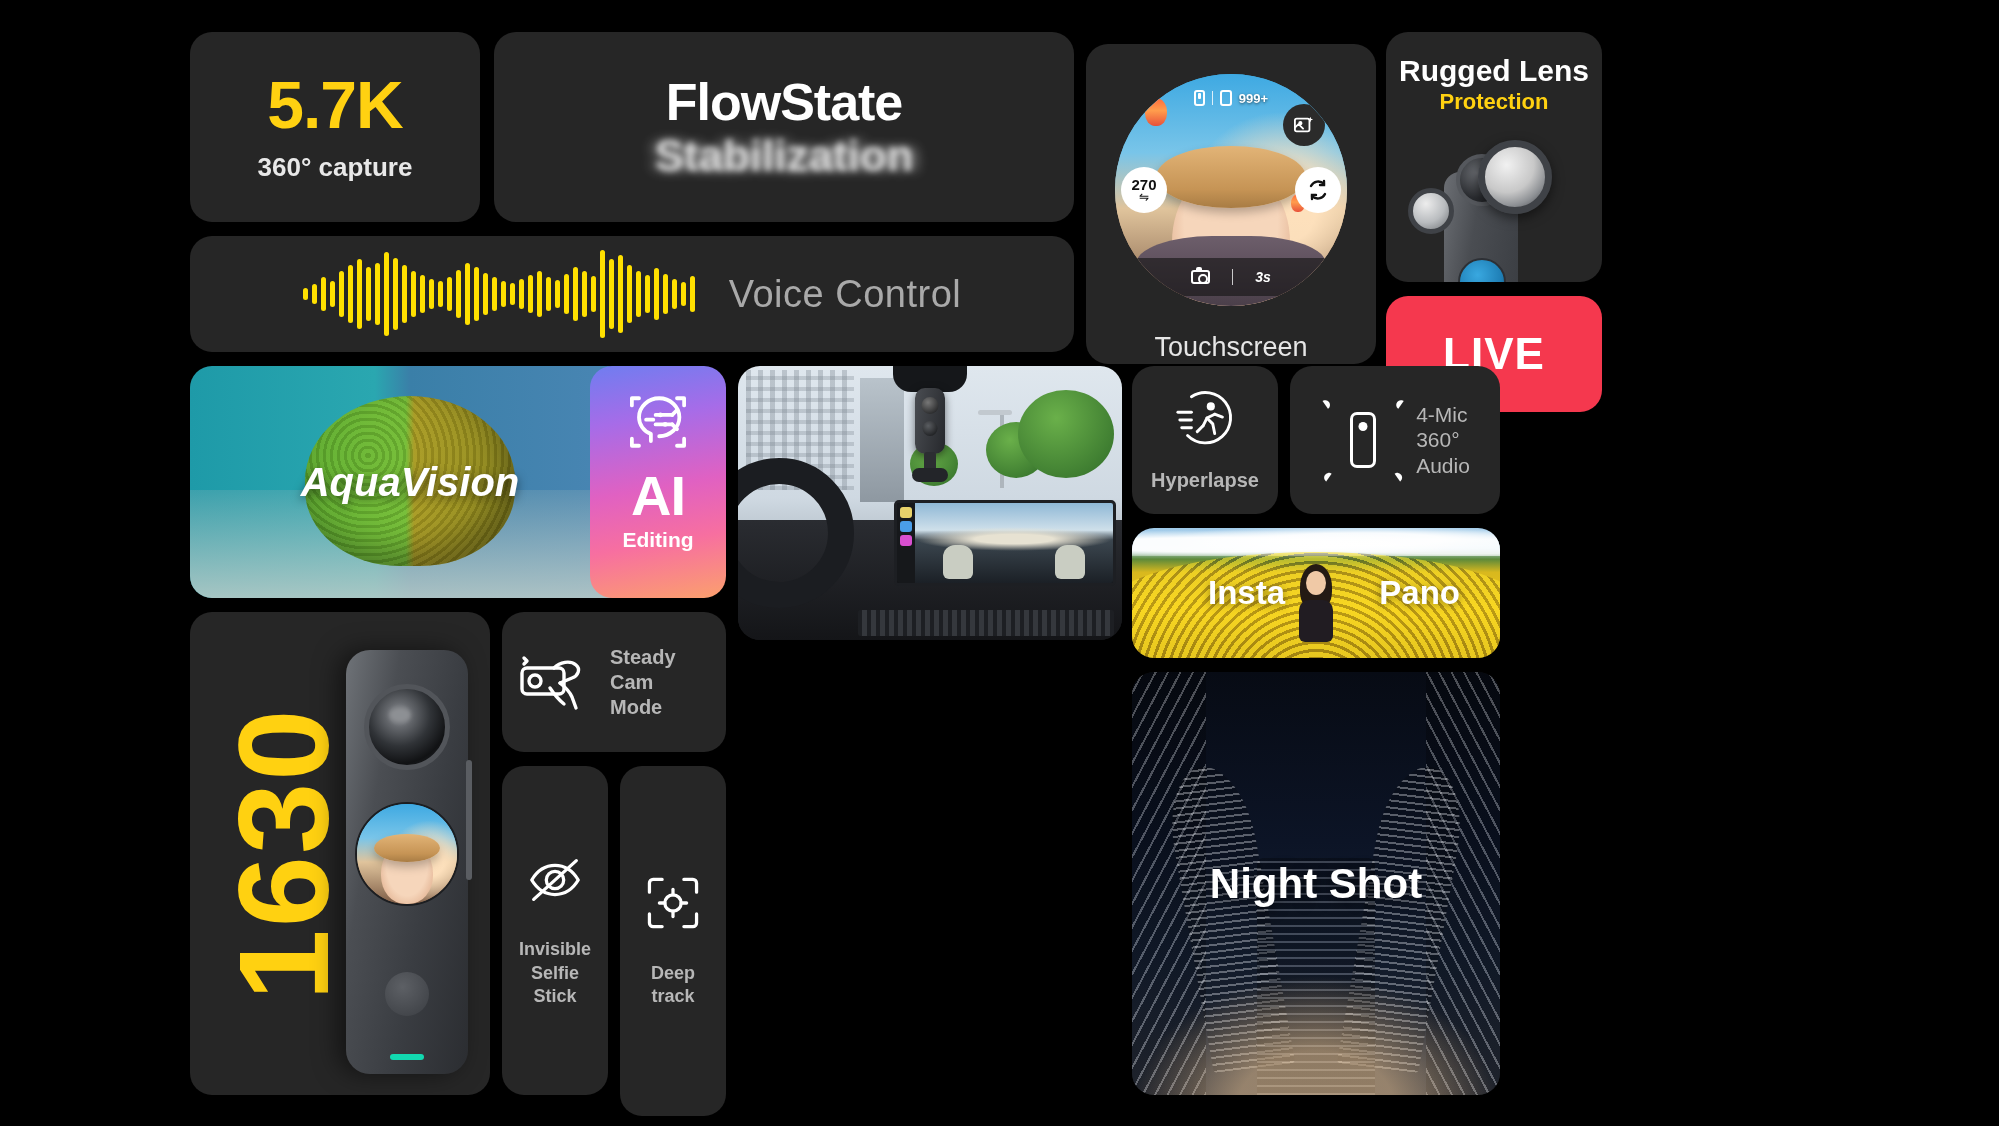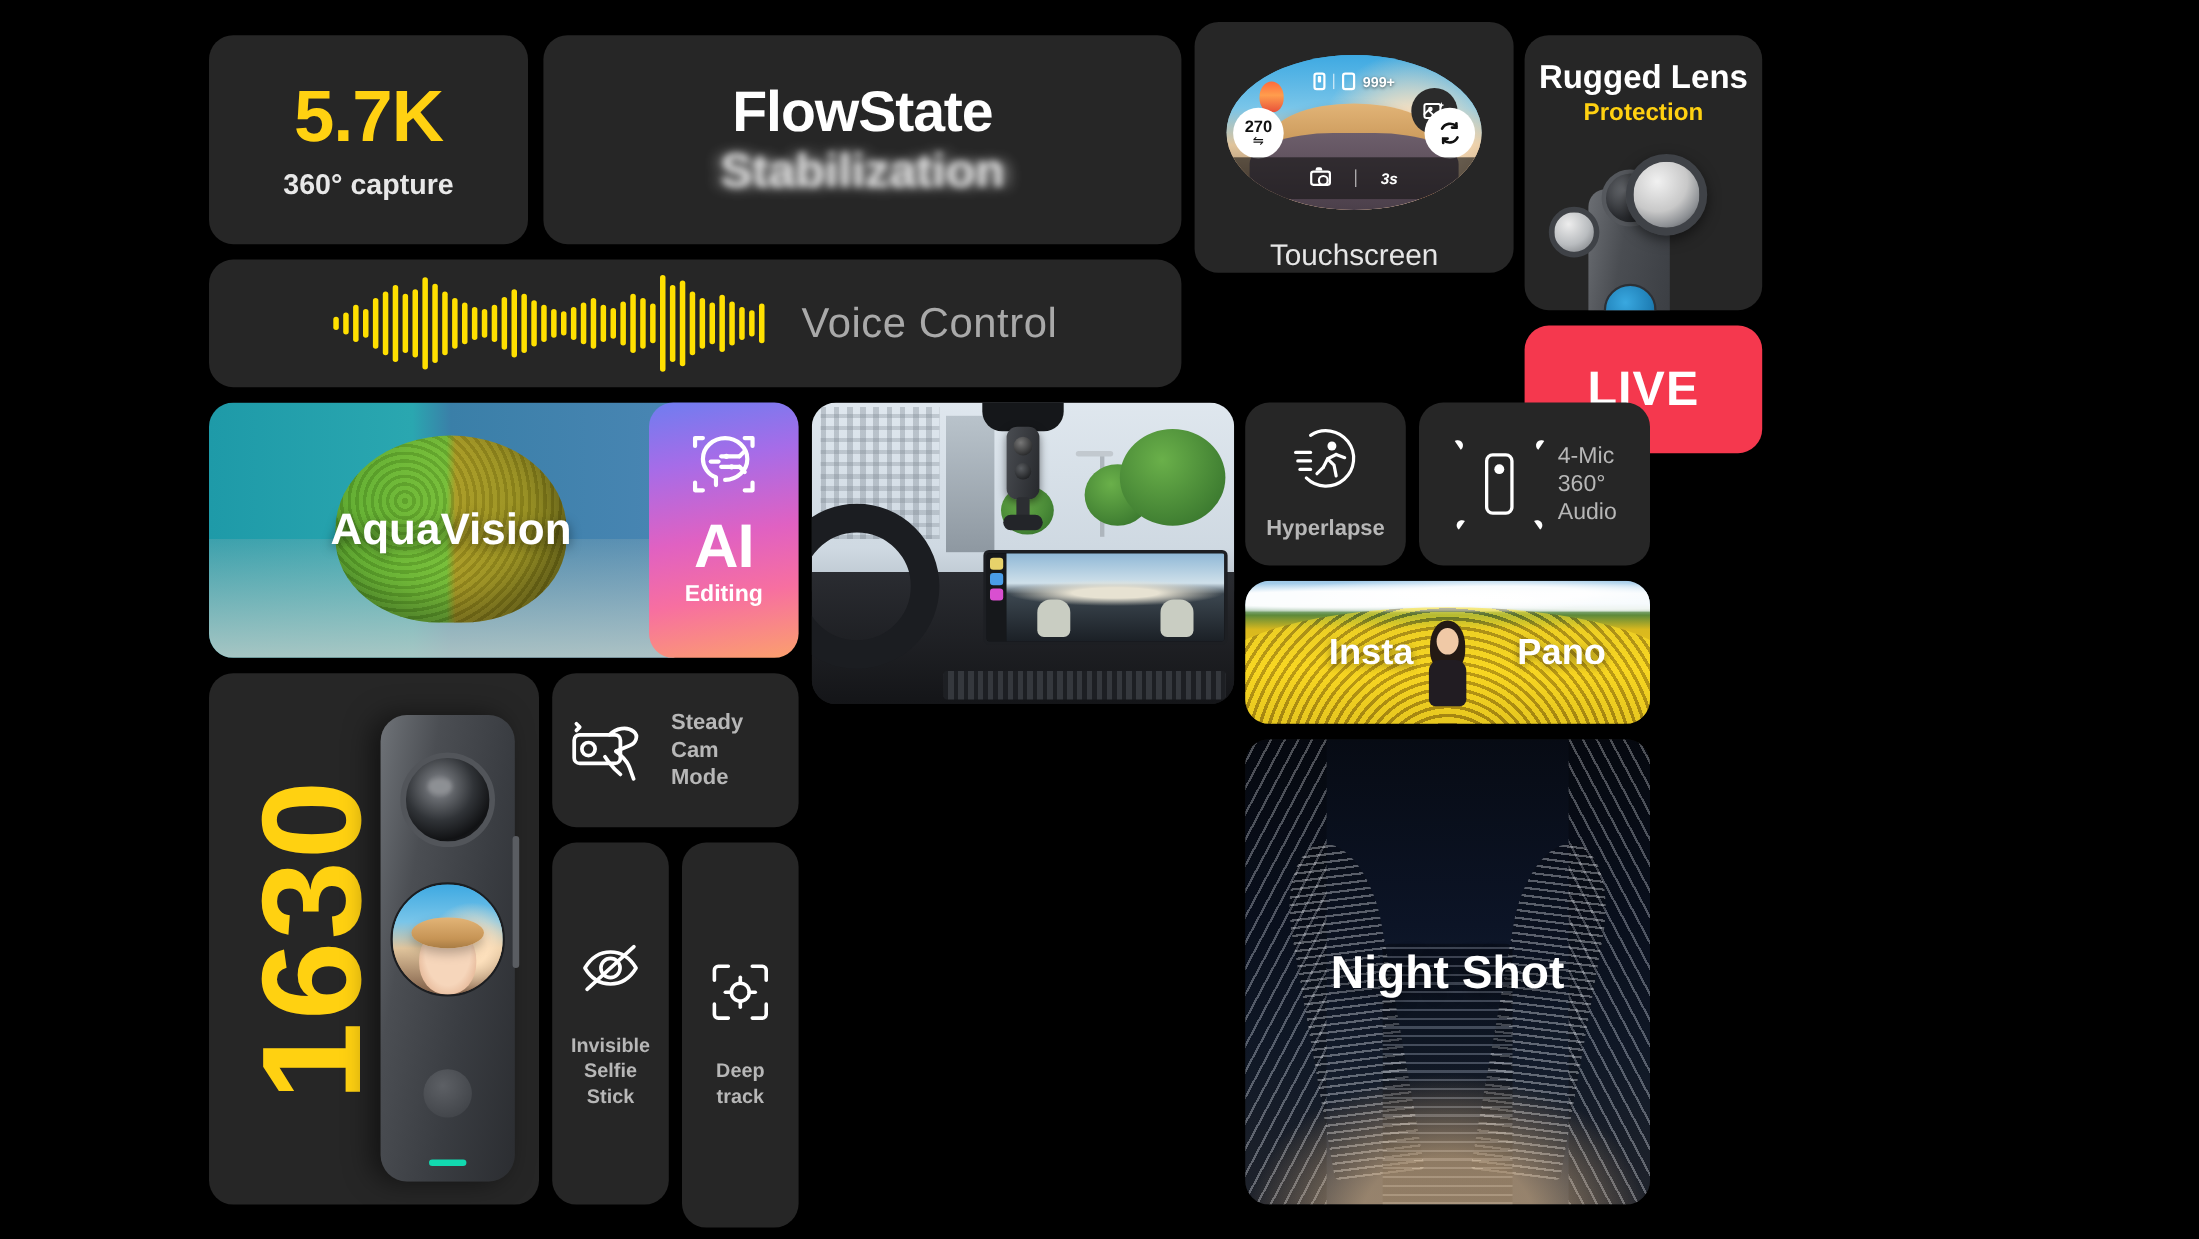--- a/index.html
+++ b/index.html
@@ -16,21 +16,21 @@
   .k-big{font-size:66px;font-weight:800;color:#FFD111;letter-spacing:-1px;line-height:1;}
   .k-sub{font-size:26px;color:#e8e8e8;font-weight:700;margin-top:14px;}
 
   
   #c-flow{left:494px;top:32px;width:580px;height:190px;display:flex;flex-direction:column;align-items:center;justify-content:center;}
   .flow-1{font-size:52px;font-weight:800;color:#fff;letter-spacing:-1px;line-height:1.05;}
   .flow-2{font-size:44px;font-weight:800;color:#d8d8d8;letter-spacing:0px;line-height:1.05;margin-top:4px;
           filter:blur(3.2px);text-shadow:6px 0 10px rgba(255,255,255,.45),-6px 0 10px rgba(255,255,255,.35);}
 
   
-  #c-touch{left:1086px;top:20px;width:290px;height:228px;display:flex;flex-direction:column;align-items:center;}
+  #c-touch{left:1086px;top:44px;width:290px;height:320px;display:flex;flex-direction:column;align-items:center;}
   .tscreen{position:relative;width:232px;height:232px;border-radius:50%;margin-top:30px;overflow:hidden;
            background:linear-gradient(180deg,#39a8e0 0%,#6ec0e8 38%,#d9b48d 62%,#8e6a52 100%);}
   .ts-sky{position:absolute;inset:0;background:
       radial-gradient(circle at 72% 58%, rgba(255,226,190,.95) 0 16%, rgba(255,226,190,0) 45%),
       linear-gradient(180deg,#3ea9e2 0%,#79c5e9 34%,#e0c49c 58%,#7d5c46 100%);}
   .ts-face{position:absolute;left:50%;top:40%;transform:translate(-50%,0);width:118px;height:150px;border-radius:50% 50% 46% 46%;
       background:radial-gradient(ellipse at 50% 36%, #f6d6bb 0 56%, #e7bb9c 78%, #d8a98a 100%);}
   .ts-hat{position:absolute;left:50%;top:31%;transform:translate(-50%,0);width:150px;height:62px;border-radius:50%;
       background:linear-gradient(180deg,#e2b477 0%,#c69455 70%,#a87c44 100%);box-shadow:0 5px 10px rgba(0,0,0,.25);}
   .ts-hair{position:absolute;left:50%;top:50%;transform:translate(-50%,0);width:160px;height:120px;border-radius:0 0 50% 50%;
@@ -85,21 +85,21 @@
   #c-voice{left:190px;top:236px;width:884px;height:116px;display:flex;align-items:center;justify-content:center;gap:34px;}
   .wave{display:flex;align-items:center;gap:4px;height:84px;}
   .wave i{display:block;width:5px;background:#FFE000;border-radius:3px;}
   .voice-label{font-size:38px;font-weight:400;color:#a9a9a9;letter-spacing:.5px;}
 
   
   #c-live{left:1386px;top:296px;width:216px;height:116px;background:#F5384E;display:flex;align-items:center;justify-content:center;}
   .live-txt{font-size:44px;font-weight:800;color:#fff;letter-spacing:1px;}
 
   
-  #c-aqua{left:190px;top:366px;width:440px;height:232px;}
+  #c-aqua{left:190px;top:366px;width:440px;height:232px;font-style:italic;}
   .aqua-bg{position:absolute;inset:0;
       background:linear-gradient(90deg,#1e9aa8 0%,#2aa7b0 42%,#3a7fa8 50%,#4a86b4 100%);}
   .aqua-floor{position:absolute;left:0;right:0;bottom:0;height:108px;
       background:linear-gradient(180deg,rgba(150,180,185,.25),rgba(190,205,200,.85));}
   .aqua-coral{position:absolute;left:50%;top:30px;transform:translateX(-50%);width:210px;height:170px;border-radius:50% 50% 45% 45%;
       background:linear-gradient(90deg,#5fae2e 0%,#73bd34 48%,#a89a21 52%,#8f8a1c 100%);
       box-shadow:inset -12px -16px 30px rgba(0,0,0,.35);}
   .aqua-tex{position:absolute;inset:0;border-radius:inherit;opacity:.45;
       background:repeating-radial-gradient(circle at 30% 35%,rgba(0,0,0,.25) 0 3px,rgba(255,255,255,.08) 3px 7px);}
   .aqua-txt{position:absolute;left:0;right:0;top:50%;transform:translateY(-50%);text-align:center;

